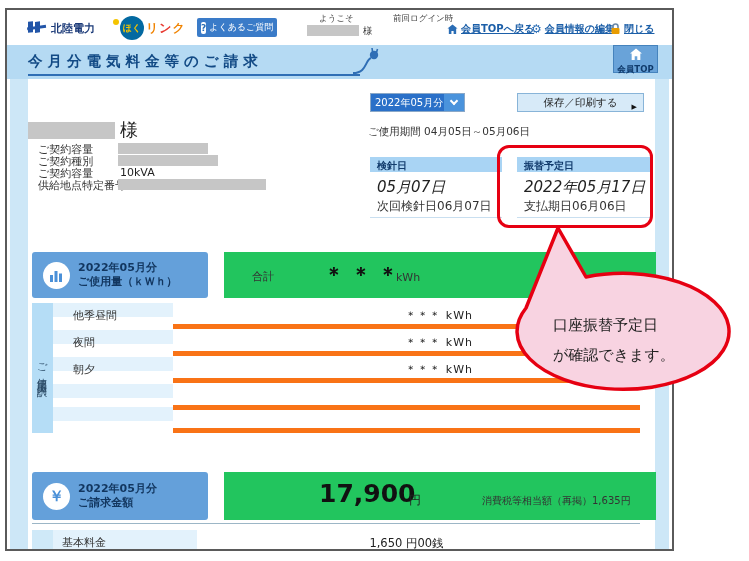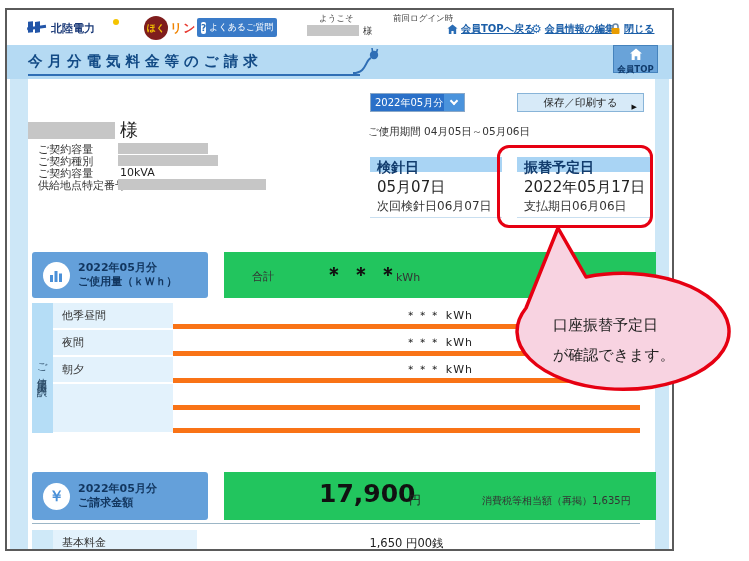--- a/index.html
+++ b/index.html
@@ -7,22 +7,22 @@
   .canvas { position:relative; width:749px; height:561px; background:#fff; overflow:hidden; }
   .window { position:absolute; left:5px; top:8px; width:669px; height:543px;
             border:2px solid #5a5a5a; background:#fff; overflow:hidden; }
 
   
   .topbar { position:absolute; left:0; top:0; width:665px; height:35px; background:#fff; }
   .hp-mark { position:absolute; left:20px; top:8px; width:20px; height:19px; }
   .hp-name { position:absolute; left:44px; top:11px; font-size:11px; font-weight:bold; color:#1b3a78; }
   .hokulink { position:absolute; left:106px; top:5px; height:26px; display:flex; align-items:center; }
   .hl-dot { width:6px; height:6px; border-radius:50%; background:#f5c400; margin-right:1px; margin-top:-12px; }
-  .hl-circle { width:24px; height:24px; border-radius:50%; background:#7f1d1d; color:#f5c400;
-               font-size:9px; font-weight:bold; display:flex; align-items:center; justify-content:center;margin-left:24px; }
+  .hl-circle { width:24px; height:24px; border-radius:50%; background:#0369a1; color:#f5c400;
+               font-size:9px; font-weight:bold; display:flex; align-items:center; justify-content:center; }
   .hl-rest { font-size:12px; font-weight:bold; margin-left:2px; letter-spacing:1px; }
   .hl-rest .c1{color:#f08300}.hl-rest .c2{color:#e8382f}.hl-rest .c3{color:#f08300}
   .faq-btn { position:absolute; left:190px; top:8px; width:80px; height:19px; background:#3a7bc8;
              border-radius:2px; display:flex; align-items:center; padding:0 4px; cursor:pointer; }
   .faq-q { width:12px; height:12px; background:#fff; border-radius:2px; color:#2a6db5; font-size:9px;
            font-weight:bold; text-align:center; line-height:12px; margin-right:3px; }
   .faq-label { color:#fff; font-size:9px; white-space:nowrap; }
   .welcome { position:absolute; left:312px; top:3px; font-size:8.5px; color:#444; }
   .lastlogin { position:absolute; left:358px; top:3px; font-size:8.5px; color:#444;margin-left:28px; }
   .redact { background:#c6c6c6; position:absolute; }
@@ -57,22 +57,22 @@
   .sel-text { flex:1; background:#2a70c8; color:#fff; font-size:10px; line-height:17px; padding-left:4px; white-space:nowrap; }
   .sel-btn { width:20px; background:#4a93dc; display:flex; align-items:center; justify-content:center; }
   .chev { width:6px; height:6px; border-right:2px solid #fff; border-bottom:2px solid #fff; transform:rotate(45deg); margin-top:-3px; }
   .save-btn { position:absolute; left:489px; top:14px; width:127px; height:19px; background:#d7eaf8;
               border:1px solid #88b4d8; font-size:10.5px; color:#222; text-align:center; line-height:17px; cursor:pointer; }
   .save-arrow { position:absolute; right:6px; top:5px; font-size:7px; color:#111; }
   .usage-period { position:absolute; left:340px; top:46px; font-size:10.5px; color:#333; white-space:nowrap; }
 
   
   .meter-col { position:absolute; top:78px; height:61px; border-bottom:1px solid #c9dff0; background:#fff; }
-  .meter-head { height:15px; background:#a9d4f4; font-size:14px; font-weight:bold; color:#123c6d; padding:2px 0 8px 7px; }
-  .meter-date { position:absolute; left:7px; top:21px; font-size:15px; color:#222; white-space:nowrap; }
+  .meter-head { height:15px; background:#a9d4f4; font-size:10px; font-weight:bold; color:#123c6d; padding:2px 0 8px 7px; }
+  .meter-date { position:absolute; left:7px; top:21px; font-size:15px; color:#222; white-space:nowrap;font-style:italic; }
   .meter-sub { position:absolute; left:7px; top:41px; font-size:12px; color:#333; white-space:nowrap; }
   .red-box { position:absolute; left:469px; top:66px; width:156px; height:83px;
              border:3px solid #e60012; border-radius:12px; z-index:5; }
 
   
   .sec-header { position:absolute; left:4px; width:176px; height:46px; background:#64a0da; border-radius:3px;
                 display:flex; align-items:center; }
   .sec-circle { width:27px; height:27px; border-radius:50%; background:#fff; margin:0 8px 0 11px;
                 display:flex; align-items:center; justify-content:center; flex-shrink:0; }
   .sec-text { font-size:11px; font-weight:bold; color:#12365f; line-height:1.3; white-space:nowrap; }
@@ -81,22 +81,22 @@
 
   
   .total-label { position:absolute; left:28px; top:17px; font-size:11px; color:#333; }
   .total-stars { position:absolute; left:100px; top:9px; font-size:20px; font-weight:bold; color:#111; letter-spacing:7px; }
   .total-unit { position:absolute; left:172px; top:19px; font-size:11px; color:#333; }
 
   
   .bd-vert { position:absolute; left:4px; top:224px; width:21px; height:130px; background:#b5ddf6;
              display:flex; align-items:center; justify-content:center; }
   .bd-vert span { writing-mode:vertical-rl; font-size:10.5px; color:#2a4a66; letter-spacing:2px; }
-  .bd-label { position:absolute; left:25px; width:120px; height:25px; background:#e3f2fc;
-              font-size:11px; color:#333; line-height:25px; padding-left:9px; }
+  .bd-label { position:absolute; left:25px; width:120px; height:14px; background:#e3f2fc;
+              font-size:11px; color:#333; line-height:25px; padding-left:20px; }
   .bd-value { position:absolute; left:145px; width:467px; height:26px; border-bottom:5px solid #f97316;
               font-size:11px; color:#222; line-height:25px; text-align:right; padding-right:167px; letter-spacing:1px; }
 
   
   .amount-num { position:absolute; left:95px; top:7px; font-size:25px; font-weight:bold; color:#111; }
   .amount-unit { position:absolute; left:185px; top:20px; font-size:12px; color:#222; }
   .amount-tax { position:absolute; left:210px; top:22px; font-size:10px; color:#333; white-space:nowrap;margin-left:48px; }
   .separator { position:absolute; left:4px; top:444px; width:608px; height:1px; background:#9cb6c6; }
   .basic-mini { position:absolute; left:4px; top:451px; width:21px; height:26px; background:#cfe9f8; }
   .basic-label { position:absolute; left:25px; top:451px; width:144px; height:26px; background:#e3f2fc;

